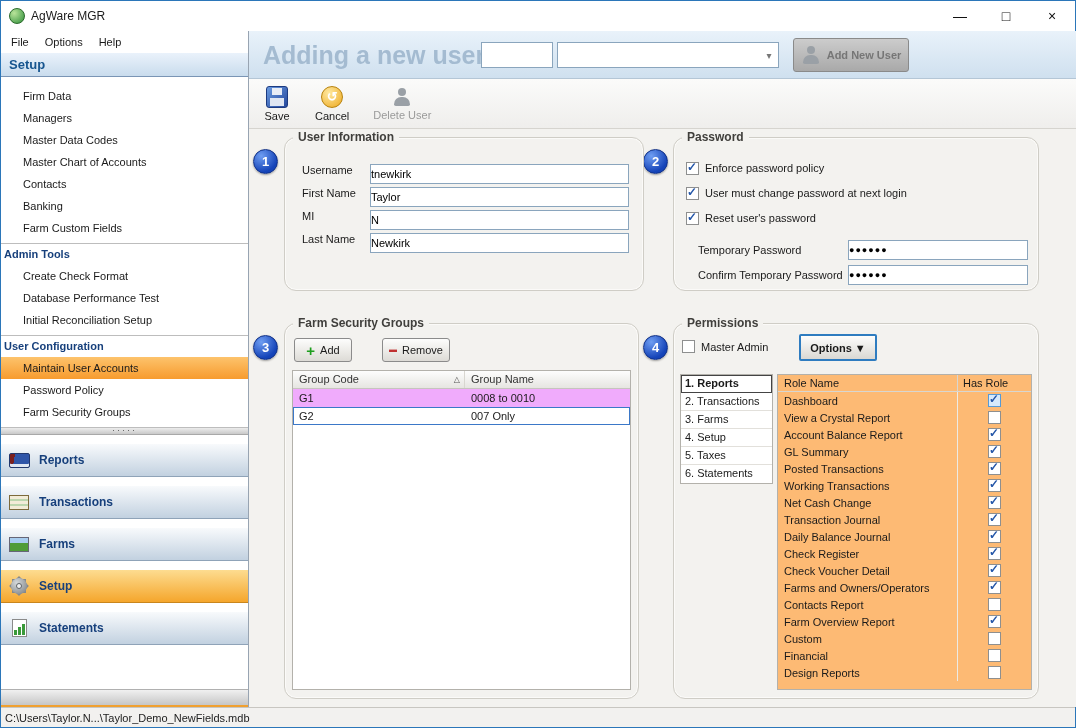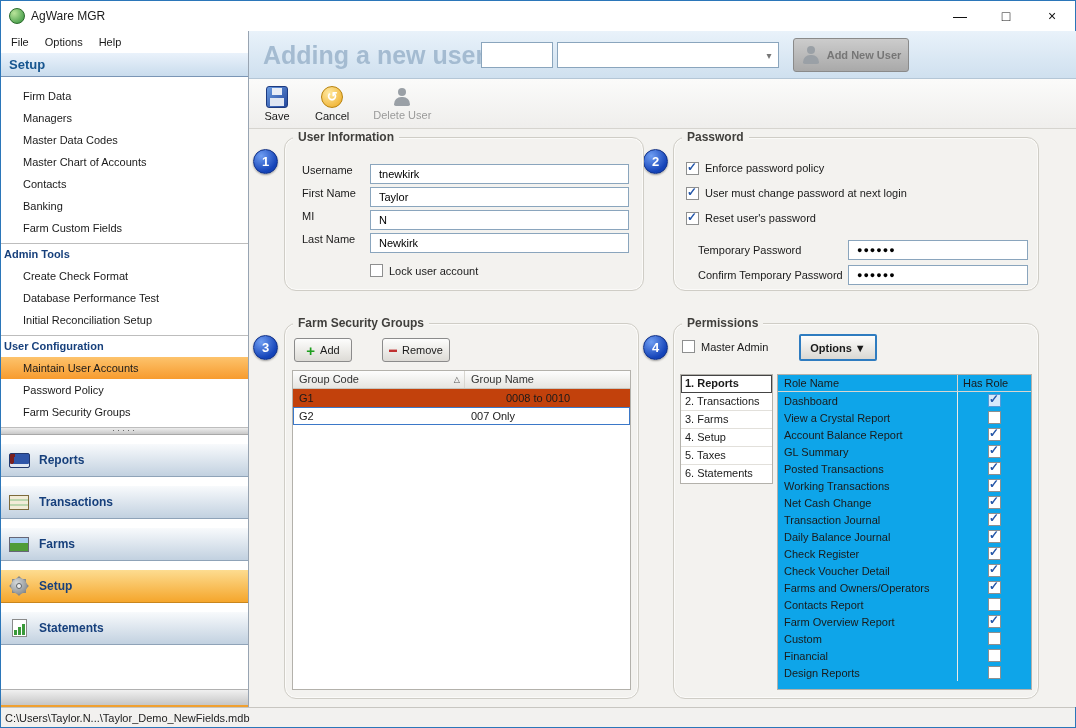--- a/index.html
+++ b/index.html
@@ -70,21 +70,21 @@
   .person::before { content:""; position:absolute; top:1px; left:6px; width:8px; height:8px; border-radius:50%; background:#9aa0a6; }
   .person::after { content:""; position:absolute; bottom:1px; left:2px; width:16px; height:9px; border-radius:8px 8px 2px 2px; background:#9aa0a6; }
 
   .panels { position:absolute; left:0; top:98px; width:828px; height:578px; }
 
   
   .gbox { position:absolute; border:1px solid #cfcdc6; border-radius:12px; box-shadow:inset 0 0 0 1px #fbfaf8; }
   .gbox-title { position:absolute; top:-8px; left:8px; background:#f3f2ef; padding:0 5px; font-weight:bold; font-size:12px; color:#403f3c; }
   .badge { position:absolute; width:25px; height:25px; border-radius:50%; background:radial-gradient(circle at 32% 26%, #6f9ef2, #1443b8 70%); border:1px solid #0e2f86; box-shadow:0 1px 2px rgba(0,0,0,.35); color:#fff; font-weight:bold; font-size:13px; display:flex; align-items:center; justify-content:center; }
 
-  .txt { height:20px; border:1px solid #8aa5bd; background:#fff; font-size:11px; padding:0 8px; width:100%; font-family:"Liberation Sans", sans-serif; }
+  .txt { height:20px; border:1px solid #8aa5bd; background:#fff; font-size:11px; padding:0 0; width:100%; font-family:"Liberation Sans", sans-serif; }
   .pwdots { letter-spacing:1px; font-size:9px; }
 
   .cb { position:relative; display:inline-block; width:13px; height:13px; border:1px solid #8e8f8f; background:#fff; flex:0 0 auto; }
   .cb.checked::after { content:"✓"; position:absolute; left:0px; top:-3px; font-size:12px; font-weight:bold; color:#2456a8; }
 
   
   .ui-row { display:flex; align-items:flex-start; height:23px; margin:0 14px 0 17px; }
   .ui-row .lbl { width:68px; flex:0 0 auto; }
   .chk-inline { display:flex; align-items:center; gap:6px; margin:8px 0 0 85px; }
 
@@ -95,33 +95,33 @@
 
   
   .small-btn { position:absolute; height:24px; display:flex; align-items:center; justify-content:center; gap:5px; background:linear-gradient(180deg,#fdfdfc,#dddbd6); border:1px solid #8b8b8b; border-radius:3px; font-size:11px; }
   .plus-ico { color:#1e9e1e; font-weight:bold; font-size:15px; line-height:15px; }
   .minus-ico { color:#c03030; font-size:8px; line-height:8px; }
   .fg-table { position:absolute; left:7px; top:46px; right:7px; bottom:8px; border:1px solid #b3b1ab; background:#fff; }
   .fg-head { display:flex; height:18px; line-height:17px; background:linear-gradient(180deg,#fdfdfd,#e6e5e1); border-bottom:1px solid #c6c4be; color:#333; }
   .fg-c1 { width:172px; flex:0 0 auto; padding:0 4px 0 6px; border-right:1px solid #d8d6d0; display:flex; justify-content:space-between; align-items:center; }
   .fg-c2 { flex:1; padding-left:6px; }
   .fg-row { display:flex; height:18px; line-height:18px; }
-  .fg-row.alt { background:#c2410c;gap:35px; }
+  .fg-row.alt { background:#f0abfc; }
   .fg-row.sel { outline:1px solid #3b78c8; outline-offset:-1px; }
   .fg-row .fg-c1 { border-right:none; }
   .sort-glyph { font-size:8px; color:#555; }
 
   
   .ma-row { position:absolute; left:8px; top:16px; display:flex; align-items:center; gap:6px; }
   .opt-btn { position:absolute; left:125px; top:10px; width:78px; height:27px; background:linear-gradient(180deg,#fdfdfc,#dad8d3); border:2px solid #2e7cc0; border-radius:2px; display:flex; align-items:center; justify-content:center; font-weight:bold; }
   .cat-list { position:absolute; left:6px; top:50px; width:93px; background:#fff; border:1px solid #b3b1ab; }
   .cat-item { height:18px; line-height:17px; padding-left:4px; border-bottom:1px solid #e2e0db; white-space:nowrap; }
   .cat-item:last-child { border-bottom:none; }
   .cat-item.sel { font-weight:bold; outline:1px solid #444; outline-offset:-1px; }
-  .roles { position:absolute; left:103px; top:50px; right:6px; bottom:8px; background:#0ea5e9; border:1px solid #b3b1ab; overflow:hidden; }
+  .roles { position:absolute; left:103px; top:50px; right:6px; bottom:8px; background:#fdba74; border:1px solid #b3b1ab; overflow:hidden; }
   .roles-head { display:flex; height:17px; line-height:16px; border-bottom:1px solid #d8d6d0; }
   .rh-name { flex:1; padding-left:6px; }
   .rh-has { width:74px; flex:0 0 auto; border-left:1px solid #d8d6d0; padding-left:5px; }
   .role-row { display:flex; height:17px; align-items:center; }
   .rr-name { flex:1; padding-left:6px; white-space:nowrap; overflow:hidden; }
   .rr-has { width:74px; flex:0 0 auto; display:flex; justify-content:center; align-self:stretch; align-items:center; border-left:1px solid #eceae5; }
   .roles-body .role-row:first-child .cb { background:#d6e9fb; border-color:#569ad6; }
 </style>
 </head>
 <body>
@@ -262,24 +262,20 @@
             <span class="lbl">First Name</span>
             <input class="txt" value="Taylor" style="">
           </div>
           <div class="ui-row">
             <span class="lbl">MI</span>
             <input class="txt" value="N" style="">
           </div>
           <div class="ui-row">
             <span class="lbl">Last Name</span>
             <input class="txt" value="Newkirk" style="">
-          </div>
-          <div class="chk-inline">
-            <span class="cb"></span>
-            <span>Lock user account</span>
           </div>
         </div>
 
         <div class="gbox" style="left:424px; top:8px; width:366px; height:154px;">
           <span class="gbox-title">Password</span>
           <div style="height:24px;"></div>
           <div class="chk-row">
             <span class="cb checked"></span>
             <span>Enforce password policy</span>
           </div>

